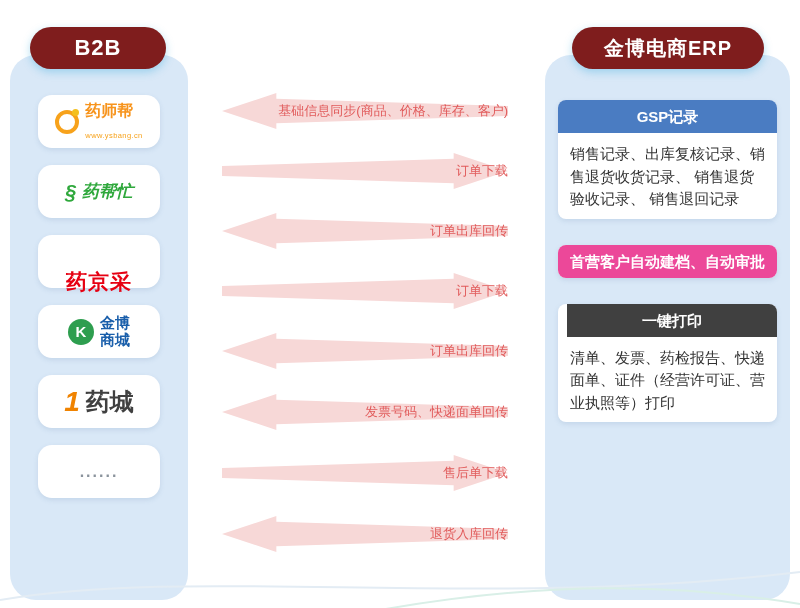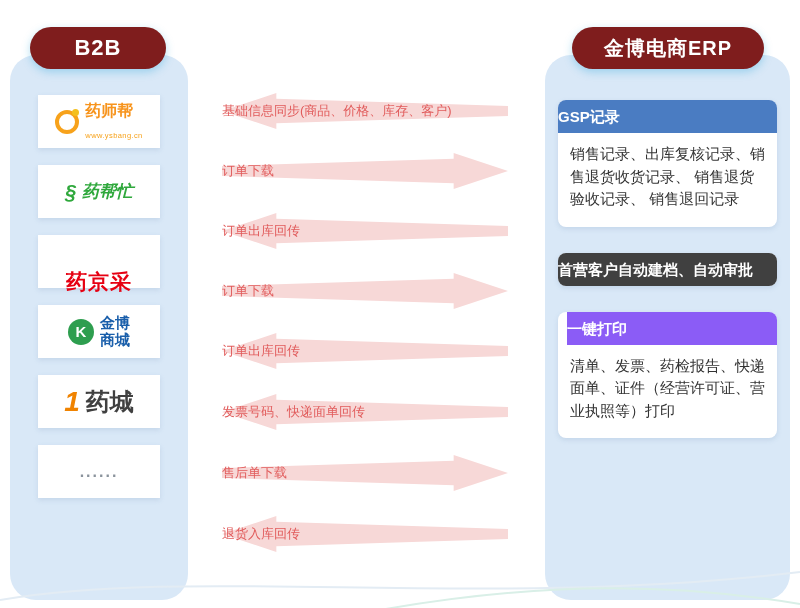--- a/index.html
+++ b/index.html
@@ -14,21 +14,21 @@
   
   .pill{position:absolute;top:27px;height:42px;background:#7f1d1d;border-radius:22px;color:#fff;
         font-weight:bold;display:flex;align-items:center;justify-content:center;
         box-shadow:0 3px 8px rgba(38,163,219,.35);}
   .pill.b2b{left:30px;width:136px;font-size:22px;letter-spacing:1px;}
   .pill.erp{left:572px;width:192px;font-size:20px;letter-spacing:1px;}
 
   
   .cards{position:absolute;left:10px;top:95px;width:178px;display:flex;flex-direction:column;
          align-items:center;gap:17px;}
-  .pcard{width:122px;height:53px;background:#fff;border-radius:0;display:flex;align-items:center;
+  .pcard{width:122px;height:53px;background:#fff;border-radius:14px;display:flex;align-items:center;
          justify-content:center;gap:6px;box-shadow:0 2px 5px rgba(110,140,180,.2);}
   .ysb-icon{width:16px;height:16px;border:4px solid #f7a21b;border-radius:50%;display:inline-block;position:relative;}
   .ysb-icon::after{content:'';position:absolute;right:-4px;top:-5px;width:7px;height:7px;background:#f4c01f;border-radius:50%;}
   .ysb-text{display:flex;flex-direction:column;align-items:flex-start;line-height:1.05;}
   .ysb-name{color:#f7941d;font-weight:bold;font-size:16px;}
   .ysb-sub{color:#f7a21b;font-size:7.5px;letter-spacing:.4px;margin-top:12px;}
   .ybm-icon{color:#2fa83c;font-weight:bold;font-size:20px;font-style:italic;line-height:1;}
   .ybm-name{color:#2fa83c;font-weight:bold;font-style:italic;font-size:17px;}
   .yjc-name{color:#e60012;font-weight:800;font-size:21px;letter-spacing:1px;margin-top:40px;}
   .jb-icon{width:26px;height:26px;border-radius:50%;background:#2e9e4f;color:#fff;font-weight:800;
@@ -36,32 +36,32 @@
   .jb-text{color:#1a5fab;font-weight:800;font-size:15px;line-height:1.1;text-align:left;display:flex;flex-direction:column;}
   .yc-one{color:#f08300;font-weight:900;font-size:28px;font-style:italic;line-height:1;}
   .yc-name{color:#404040;font-weight:800;font-size:24px;}
   .dots{color:#8a939c;font-weight:bold;letter-spacing:2px;font-size:16px;}
 
   
   .flow{position:absolute;left:222px;width:286px;height:36px;}
   .flow-shape{position:absolute;left:0;top:0;width:100%;height:100%;background:#f7d8d7;}
   .flow-shape.right{clip-path:polygon(0 36%,81% 16%,81% 0,100% 50%,81% 100%,81% 84%,0 64%);}
   .flow-shape.left{clip-path:polygon(100% 36%,19% 16%,19% 0,0 50%,19% 100%,19% 84%,100% 64%);}
-  .flow-label{position:absolute;width:100%;text-align:left;top:50%;transform:translateY(-50%);
+  .flow-label{position:absolute;width:100%;text-align:right;top:50%;transform:translateY(-50%);
               color:#e15b5b;font-size:13px;white-space:nowrap;}
 
   
   .sections{position:absolute;left:545px;top:100px;width:245px;box-sizing:border-box;padding:0 13px;
             display:flex;flex-direction:column;gap:26px;}
   .section{background:#fff;border-radius:8px;overflow:hidden;box-shadow:0 2px 5px rgba(110,140,180,.2);}
-  .section-header{height:33px;line-height:33px;text-align:left;color:#fff;font-weight:bold;font-size:15px;white-space:nowrap;}
+  .section-header{height:33px;line-height:33px;text-align:center;color:#fff;font-weight:bold;font-size:15px;white-space:nowrap;}
   .hdr-blue{background:#4a7cc2;}
-  .hdr-green{background:#404040;}
-  .hdr-orange{background:#8b5cf6;margin-left:9px;}
-  .section-body{padding:10px 12px 16px;font-size:15px;line-height:1.5;color:#333;text-align:left;}
+  .hdr-green{background:#ec4899;}
+  .hdr-orange{background:#404040;margin-left:9px;}
+  .section-body{padding:10px 12px 8px;font-size:15px;line-height:1.5;color:#333;text-align:left;}
 
   .deco{position:absolute;left:0;bottom:0;pointer-events:none;}
 </style>
 </head>
 <body>
 
 <div class="stage">
 
   <div class="panel left"></div>
   <div class="pill b2b">B2B</div>

